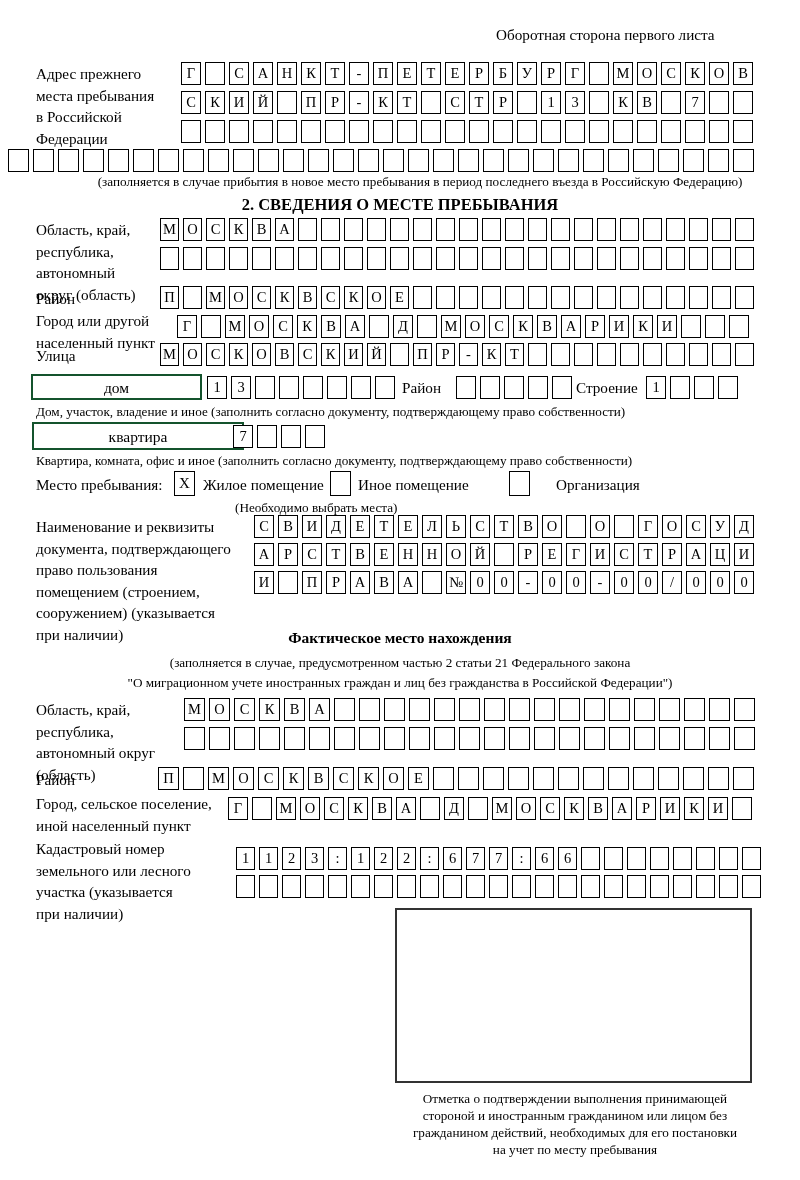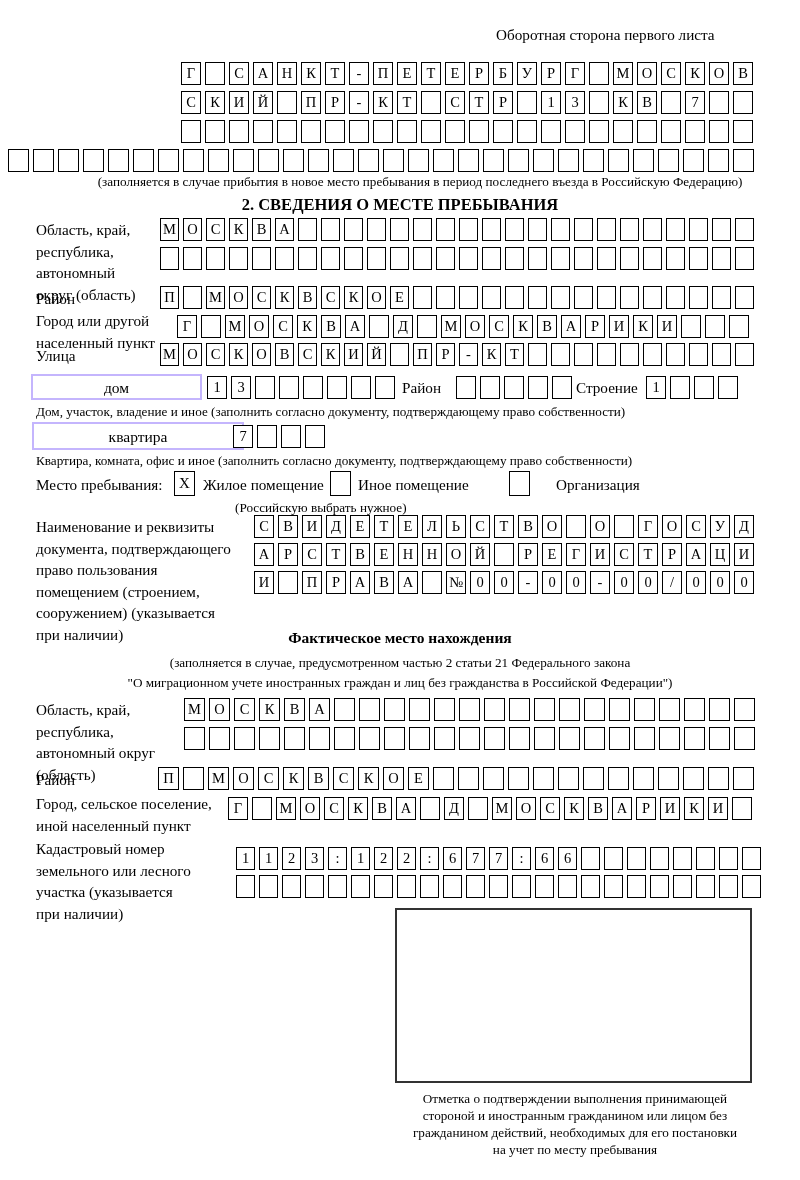--- a/index.html
+++ b/index.html
@@ -10,33 +10,39 @@
   .note{font-size:13.2px;line-height:16px;}
   .center{text-align:center;}
   .heading{font-size:16.5px;font-weight:bold;}
   .subheading{font-size:15.5px;font-weight:bold;}
   .cells{white-space:nowrap;}
   .cell{display:inline-block;box-sizing:border-box;height:23px;border:1.6px solid #000;
         text-align:center;font-size:14.5px;line-height:20px;vertical-align:top;background:#fff;}
   .pA .cell{width:20px;margin-right:4px;}
   .pB .cell{width:19px;margin-right:4px;}
   .pC .cell{width:21px;margin-right:4px;}
-  .widebox{box-sizing:border-box;border:2px solid #c4b5fd;text-align:center;
+  .widebox{box-sizing:border-box;border:2px solid #14532d;text-align:center;
            font-size:15.5px;background:#fff;}
   .checkbox{box-sizing:border-box;width:21px;height:25px;border:1.6px solid #000;
             text-align:center;font-size:15px;line-height:22px;background:#fff;}
   .stampbox{box-sizing:border-box;border:2px solid #333;background:#fff;}
 </style>
 </head>
 <body>
 
 <div class="page">
 
   <div class="abs lbl" style="left:496px;top:24px;">Оборотная сторона первого листа</div>
 
+  <div class="abs lbl" style="left:36px;top:63px;">
+    <div>Адрес прежнего</div>
+    <div>места пребывания</div>
+    <div>в Российской</div>
+    <div>Федерации</div>
+  </div>
   <div class="abs cells pA" style="left:181px;top:62px;"><span class="cell">Г</span><span class="cell"></span><span class="cell">С</span><span class="cell">А</span><span class="cell">Н</span><span class="cell">К</span><span class="cell">Т</span><span class="cell">-</span><span class="cell">П</span><span class="cell">Е</span><span class="cell">Т</span><span class="cell">Е</span><span class="cell">Р</span><span class="cell">Б</span><span class="cell">У</span><span class="cell">Р</span><span class="cell">Г</span><span class="cell"></span><span class="cell">М</span><span class="cell">О</span><span class="cell">С</span><span class="cell">К</span><span class="cell">О</span><span class="cell">В</span></div>
   <div class="abs cells pA" style="left:181px;top:91px;"><span class="cell">С</span><span class="cell">К</span><span class="cell">И</span><span class="cell">Й</span><span class="cell"></span><span class="cell">П</span><span class="cell">Р</span><span class="cell">-</span><span class="cell">К</span><span class="cell">Т</span><span class="cell"></span><span class="cell">С</span><span class="cell">Т</span><span class="cell">Р</span><span class="cell"></span><span class="cell">1</span><span class="cell">3</span><span class="cell"></span><span class="cell">К</span><span class="cell">В</span><span class="cell"></span><span class="cell">7</span><span class="cell"></span><span class="cell"></span></div>
   <div class="abs cells pA" style="left:181px;top:120px;"><span class="cell"></span><span class="cell"></span><span class="cell"></span><span class="cell"></span><span class="cell"></span><span class="cell"></span><span class="cell"></span><span class="cell"></span><span class="cell"></span><span class="cell"></span><span class="cell"></span><span class="cell"></span><span class="cell"></span><span class="cell"></span><span class="cell"></span><span class="cell"></span><span class="cell"></span><span class="cell"></span><span class="cell"></span><span class="cell"></span><span class="cell"></span><span class="cell"></span><span class="cell"></span><span class="cell"></span></div>
   <div class="abs cells pC" style="left:8px;top:149px;"><span class="cell"></span><span class="cell"></span><span class="cell"></span><span class="cell"></span><span class="cell"></span><span class="cell"></span><span class="cell"></span><span class="cell"></span><span class="cell"></span><span class="cell"></span><span class="cell"></span><span class="cell"></span><span class="cell"></span><span class="cell"></span><span class="cell"></span><span class="cell"></span><span class="cell"></span><span class="cell"></span><span class="cell"></span><span class="cell"></span><span class="cell"></span><span class="cell"></span><span class="cell"></span><span class="cell"></span><span class="cell"></span><span class="cell"></span><span class="cell"></span><span class="cell"></span><span class="cell"></span><span class="cell"></span></div>
   <div class="abs note center" style="left:0;top:174px;width:800px;padding-left:20px;">(заполняется в случае прибытия в новое место пребывания в период последнего въезда в Российскую Федерацию)</div>
 
   <div class="abs heading center" style="left:0;top:195px;width:800px;">2. СВЕДЕНИЯ О МЕСТЕ ПРЕБЫВАНИЯ</div>
 
   <div class="abs lbl" style="left:36px;top:219px;">
     <div>Область, край,</div>
@@ -71,21 +77,21 @@
   <div class="abs cells pA" style="left:233px;top:425px;"><span class="cell">7</span><span class="cell"></span><span class="cell"></span><span class="cell"></span></div>
   <div class="abs note" style="left:36px;top:453px;">Квартира, комната, офис и иное (заполнить согласно документу, подтверждающему право собственности)</div>
 
   <div class="abs lbl" style="left:36px;top:474px;">Место пребывания:</div>
   <div class="abs checkbox" style="left:174px;top:471px;">X</div>
   <div class="abs lbl" style="left:203px;top:474px;">Жилое помещение</div>
   <div class="abs checkbox" style="left:330px;top:471px;"></div>
   <div class="abs lbl" style="left:358px;top:474px;">Иное помещение</div>
   <div class="abs checkbox" style="left:509px;top:471px;"></div>
   <div class="abs lbl" style="left:556px;top:474px;">Организация</div>
-  <div class="abs note" style="left:235px;top:500px;">(Российскую выбрать нужное)</div>
+  <div class="abs note" style="left:235px;top:500px;">(Необходимо выбрать места)</div>
 
   <div class="abs lbl" style="left:36px;top:516px;">
     <div>Наименование и реквизиты</div>
     <div>документа, подтверждающего</div>
     <div>право пользования</div>
     <div>помещением (строением,</div>
     <div>сооружением) (указывается</div>
     <div>при наличии)</div>
   </div>
   <div class="abs cells pA" style="left:254px;top:515px;"><span class="cell">С</span><span class="cell">В</span><span class="cell">И</span><span class="cell">Д</span><span class="cell">Е</span><span class="cell">Т</span><span class="cell">Е</span><span class="cell">Л</span><span class="cell">Ь</span><span class="cell">С</span><span class="cell">Т</span><span class="cell">В</span><span class="cell">О</span><span class="cell"></span><span class="cell">О</span><span class="cell"></span><span class="cell">Г</span><span class="cell">О</span><span class="cell">С</span><span class="cell">У</span><span class="cell">Д</span></div>

